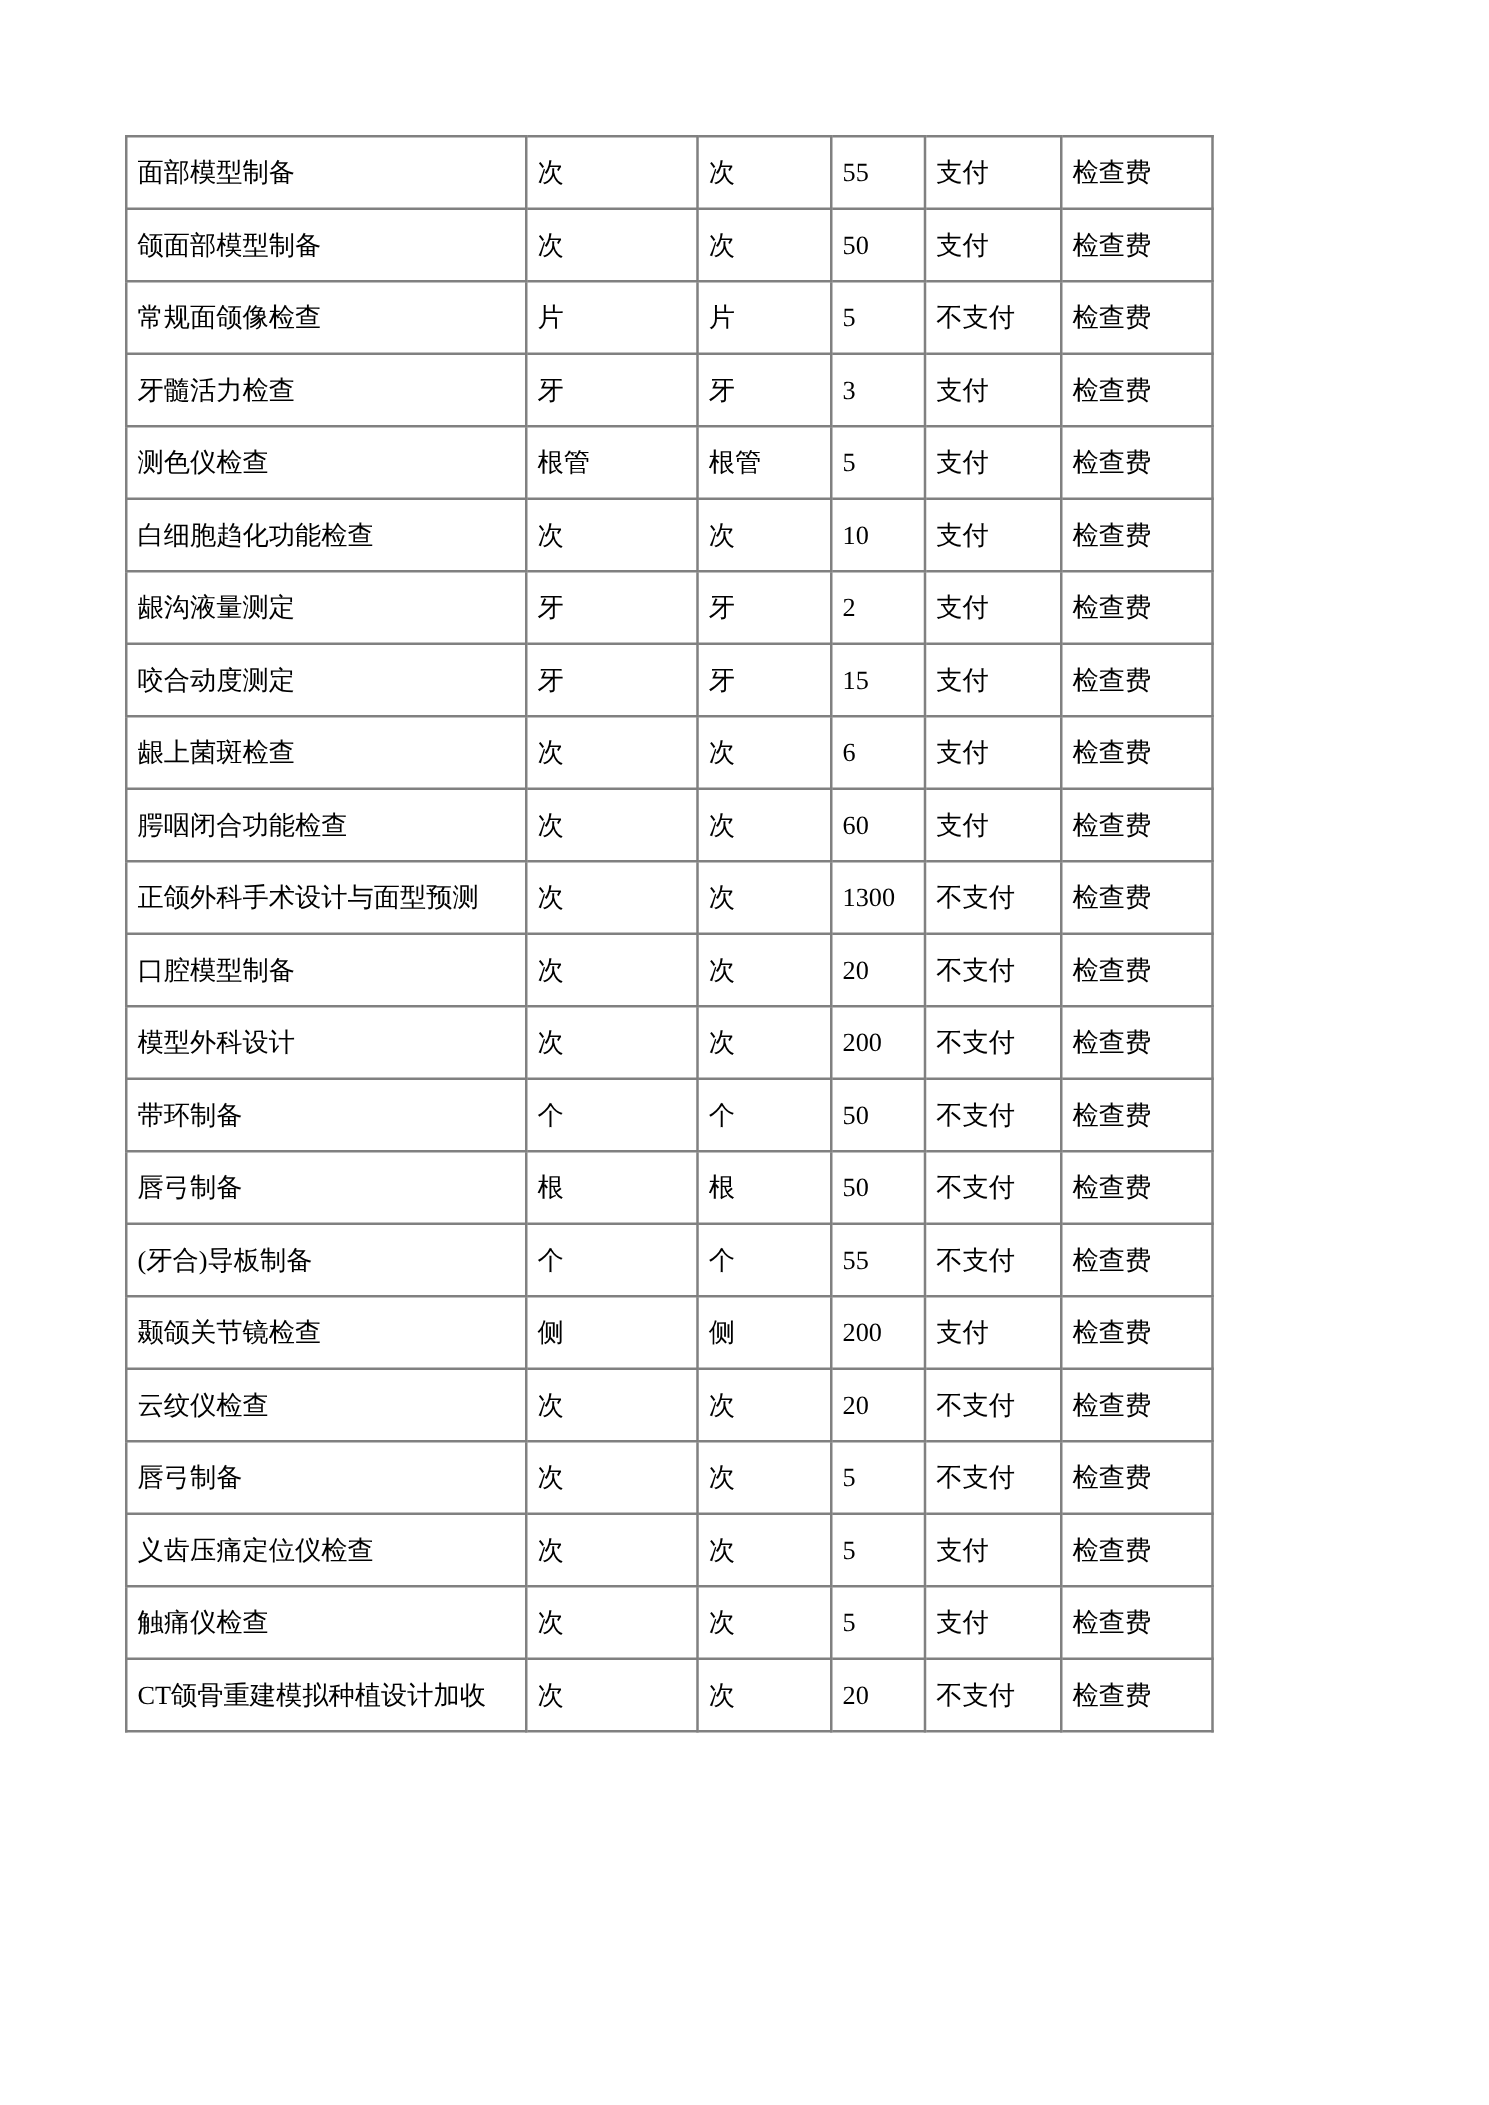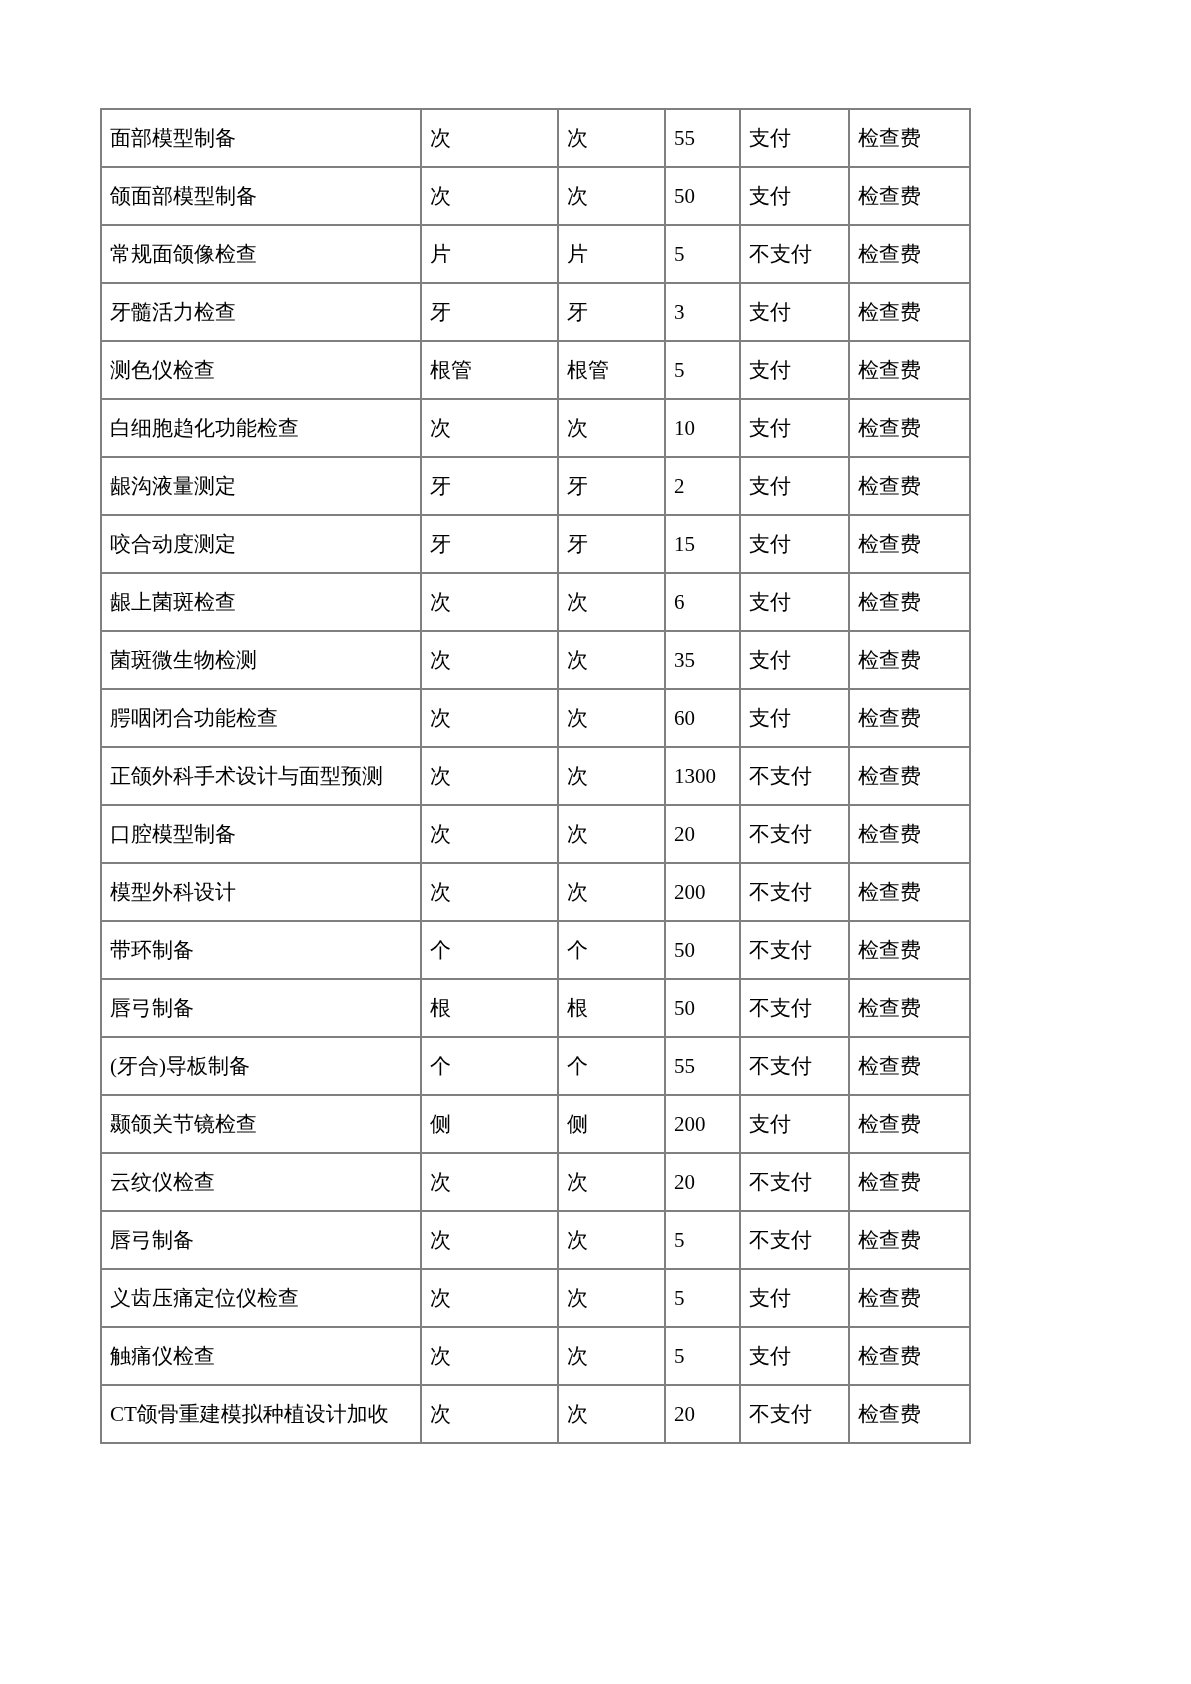--- a/index.html
+++ b/index.html
@@ -125,28 +125,20 @@
         </tr>
         <tr>
           <td>龈上菌斑检查</td>
           <td>次</td>
           <td>次</td>
           <td>6</td>
           <td>支付</td>
           <td>检查费</td>
         </tr>
         <tr>
-          <td>菌斑微生物检测</td>
-          <td>次</td>
-          <td>次</td>
-          <td>35</td>
-          <td>支付</td>
-          <td>检查费</td>
-        </tr>
-        <tr>
           <td>腭咽闭合功能检查</td>
           <td>次</td>
           <td>次</td>
           <td>60</td>
           <td>支付</td>
           <td>检查费</td>
         </tr>
         <tr>
           <td>正颌外科手术设计与面型预测</td>
           <td>次</td>

